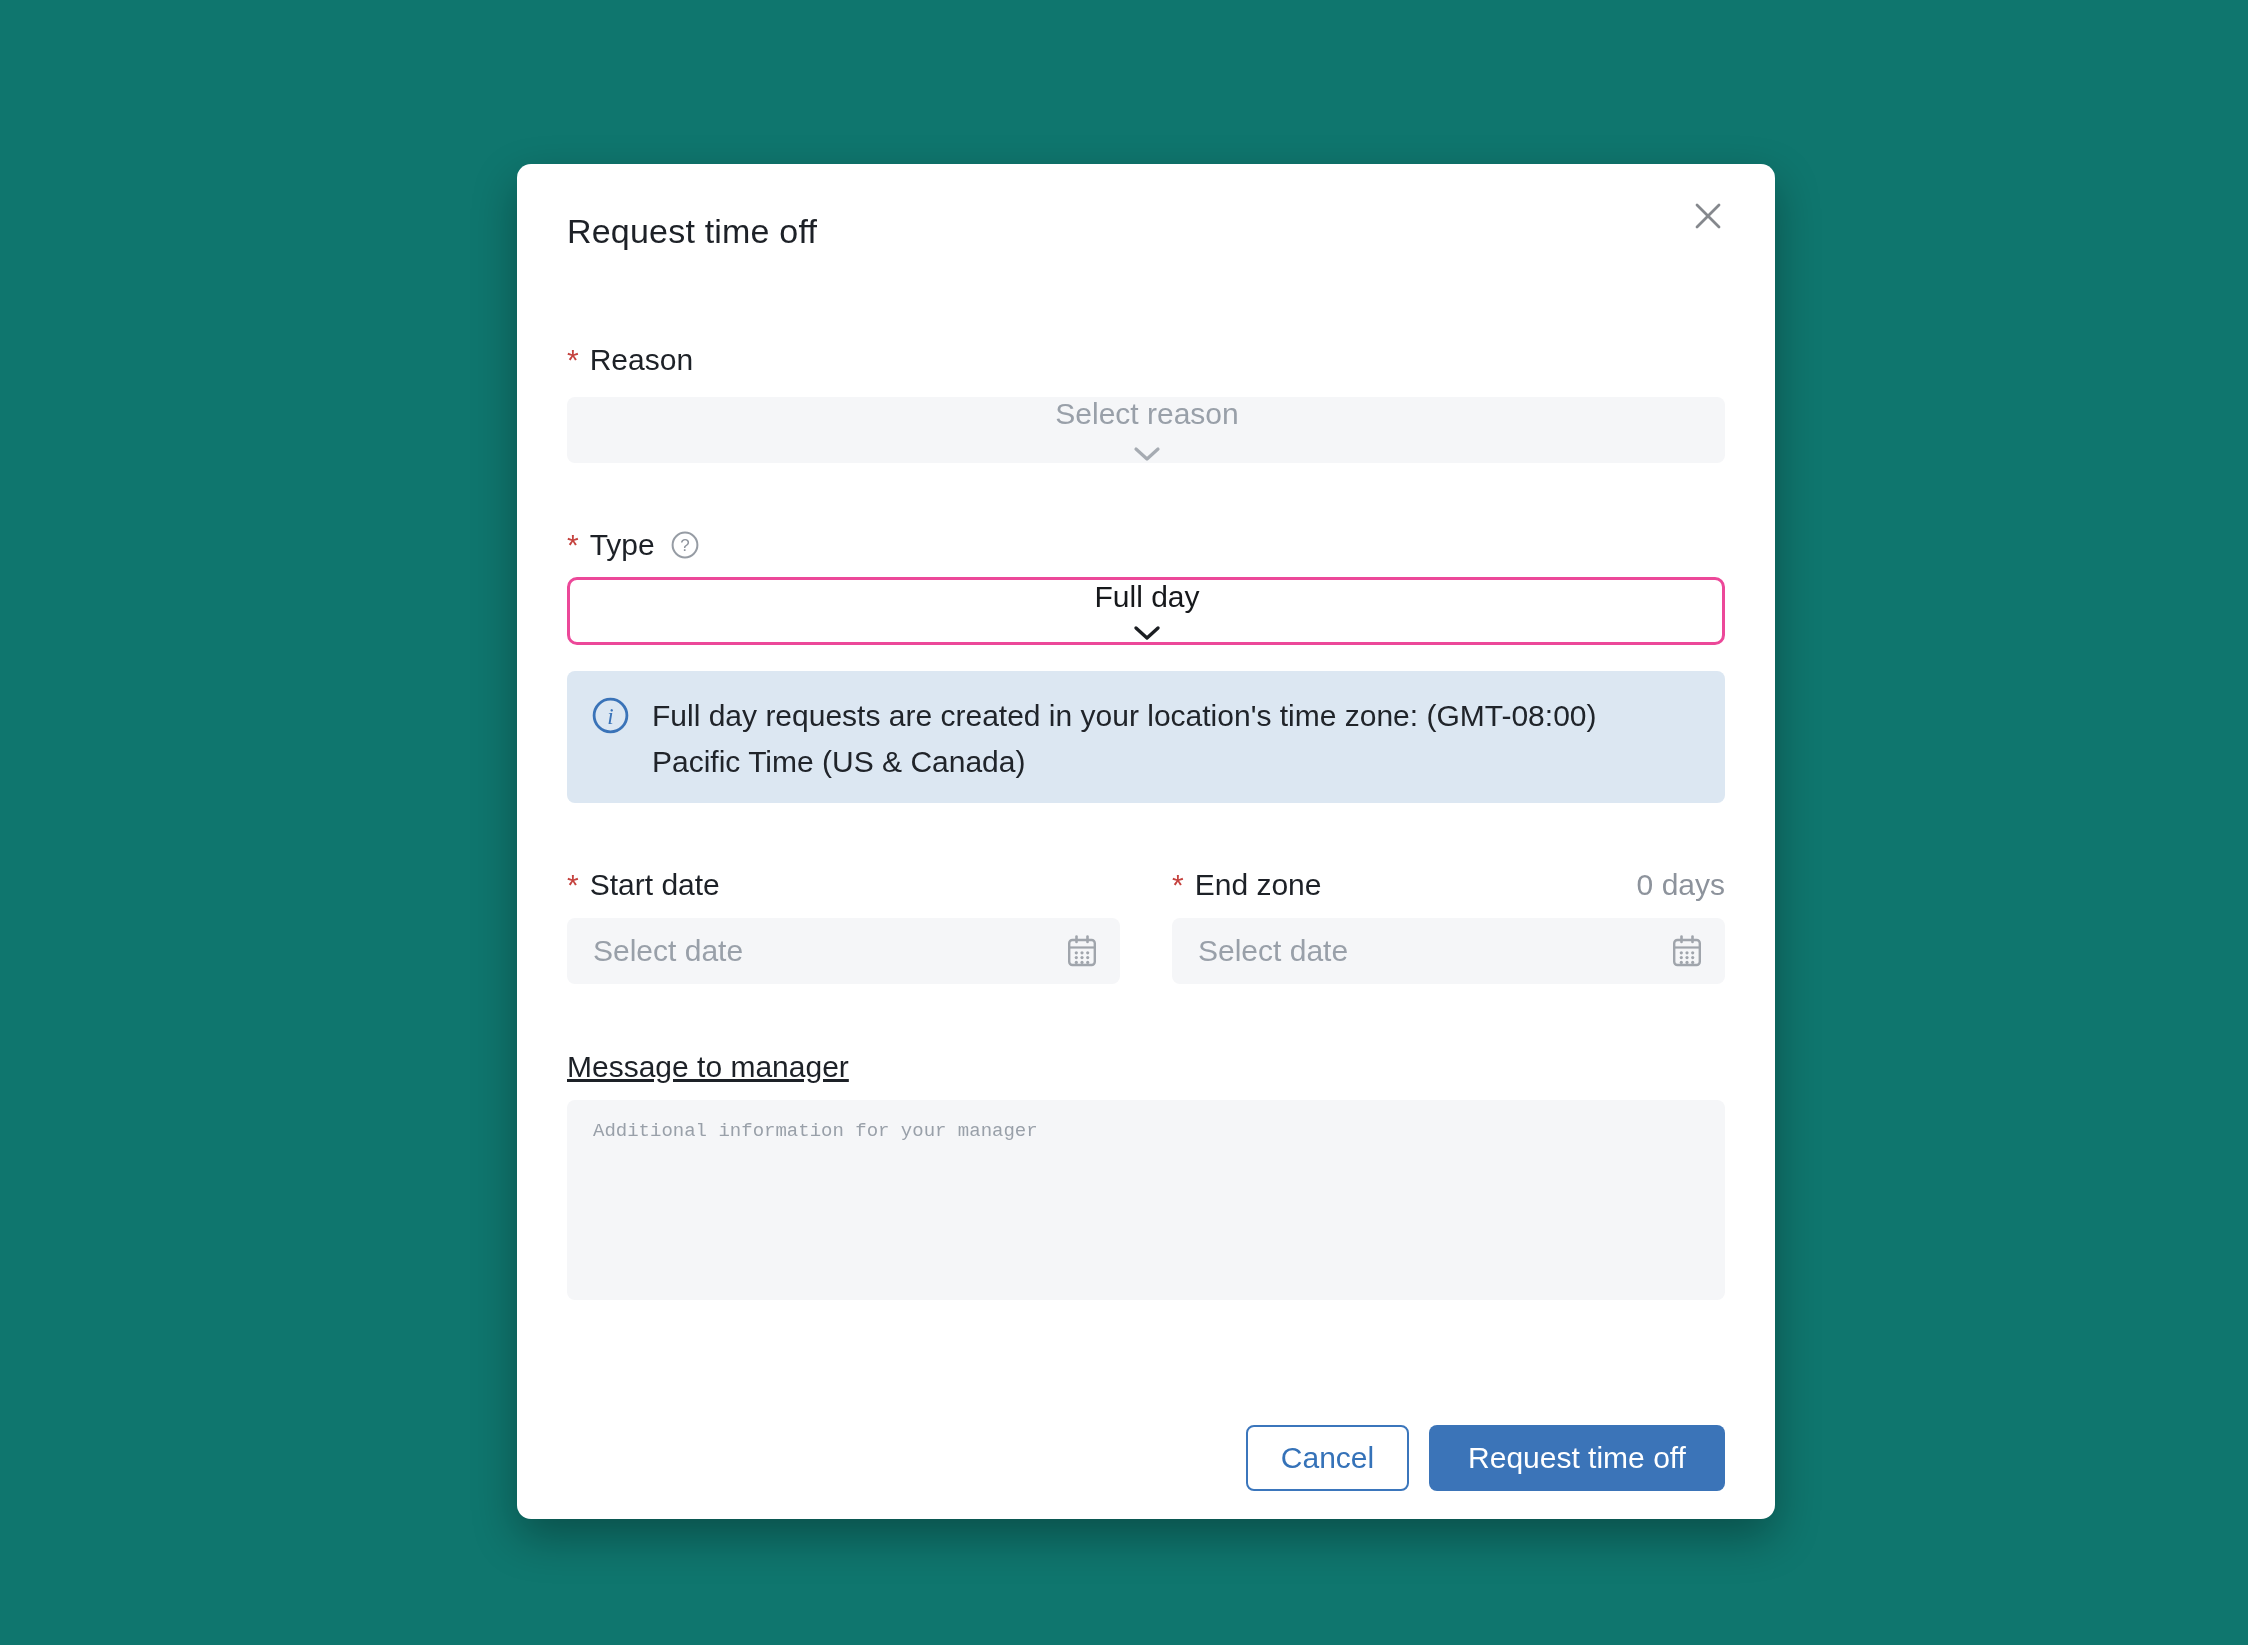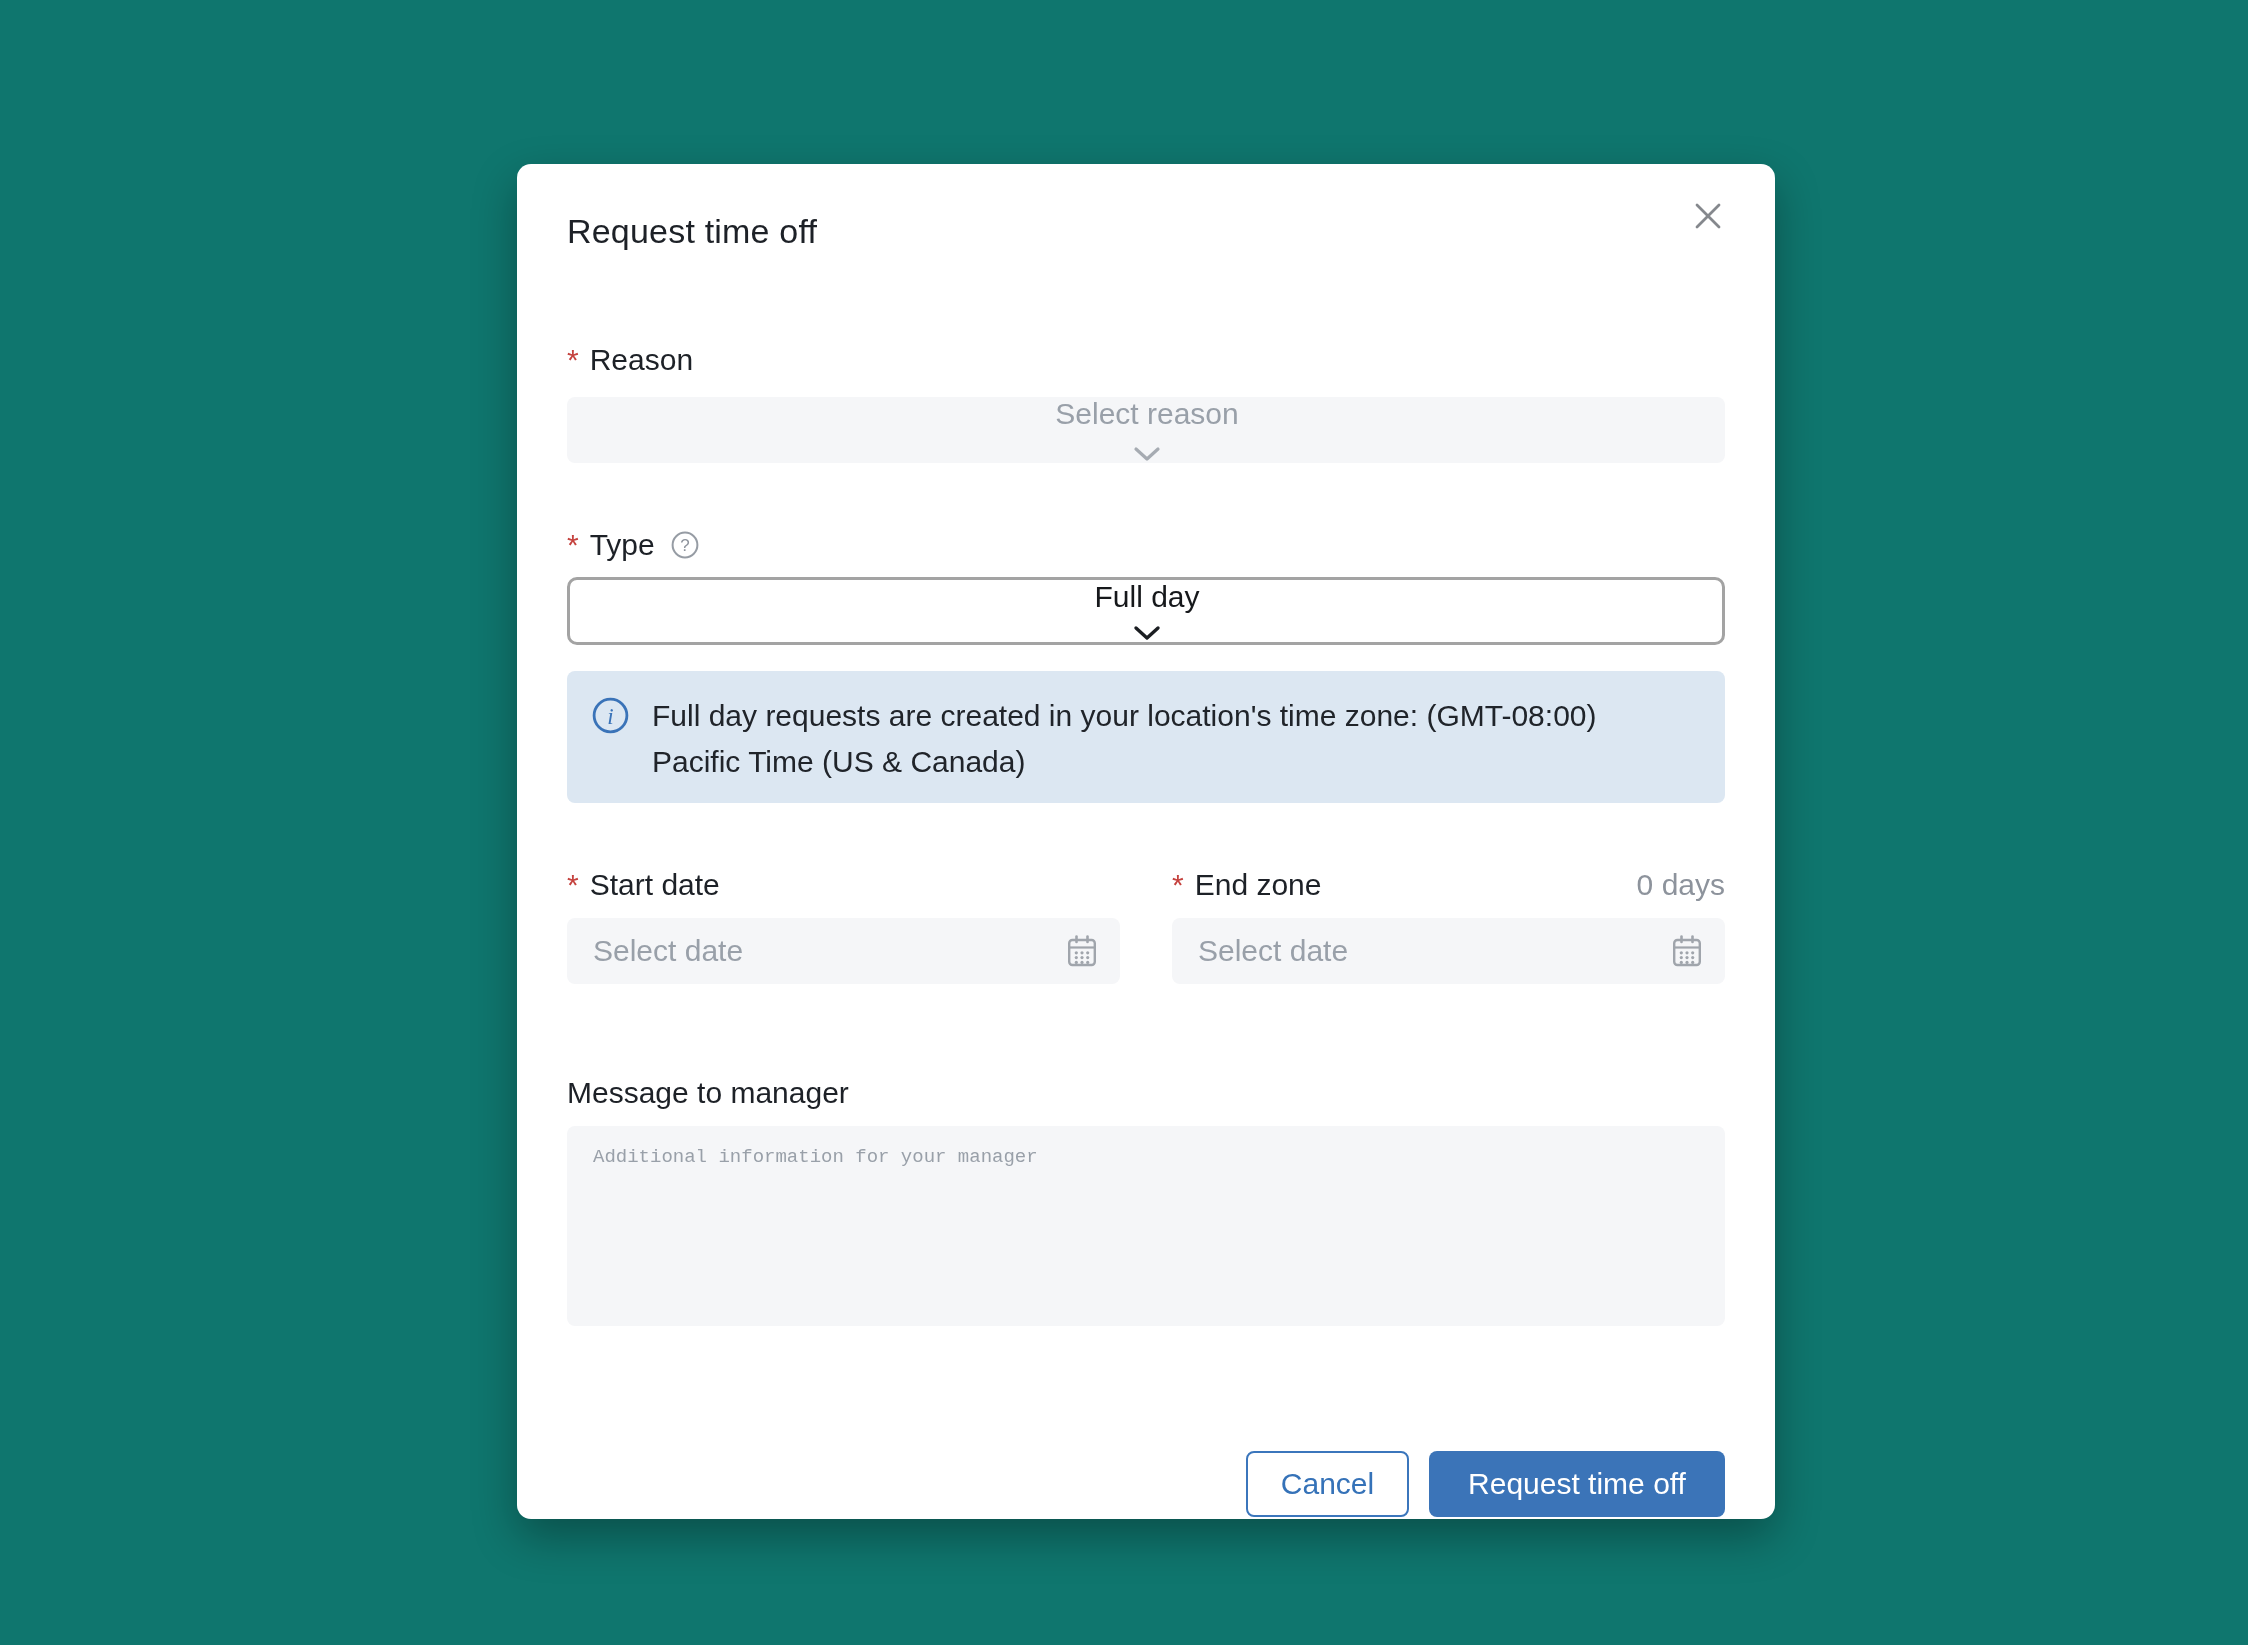--- a/index.html
+++ b/index.html
@@ -14,28 +14,28 @@
     background:transparent;padding:4px;cursor:pointer;line-height:0;}
 
   .dialog-title{margin:46px 0 0 0;font-size:34px;line-height:42px;font-weight:500;
     color:#1d2127;letter-spacing:0.2px;}
 
   .field-label{display:flex;align-items:center;font-size:30px;line-height:36px;
     font-weight:500;color:#1d2127;}
   .req{color:#c5423e;margin-right:11px;font-weight:400;}
   .lbl-reason{margin-top:90px;}
   .lbl-type{margin-top:64px;}
-  .lbl-message{margin-top:91px;font-weight:500;}
+  .lbl-message{margin-top:65px;font-weight:500;text-decoration:underline;}
 
   .help-icon{margin-left:16px;line-height:0;}
 
   .select{box-sizing:border-box;display:flex;align-items:center;justify-content:space-between;
     border-radius:8px;cursor:pointer;flex-direction:column;}
   .select-subtle{margin-top:19px;height:66px;background:#f5f6f8;padding:0 24px 0 26px;}
-  .select-focused{margin-top:14px;height:68px;background:#fff;border:3px solid #a3a3a3;
+  .select-focused{margin-top:14px;height:68px;background:#fff;border:3px solid #ec4899;
     border-radius:10px;padding:0 21px 0 23px;}
   .placeholder-text{font-size:30px;color:#99a0a9;}
   .select-value{font-size:30px;color:#16181b;}
 
   .info-box{box-sizing:border-box;margin-top:26px;min-height:129px;background:#dce7f2;
     border-radius:8px;display:flex;align-items:flex-start;padding:22px 40px 18px 25px;}
   .info-icon-wrap{flex:0 0 auto;margin-top:4px;line-height:0;}
   .info-text{margin:0 0 0 23px;font-size:30px;line-height:46px;color:#20242a;max-width:1005px;}
 
   .date-grid{display:grid;grid-template-columns:1fr 1fr;column-gap:52px;margin-top:64px;}

